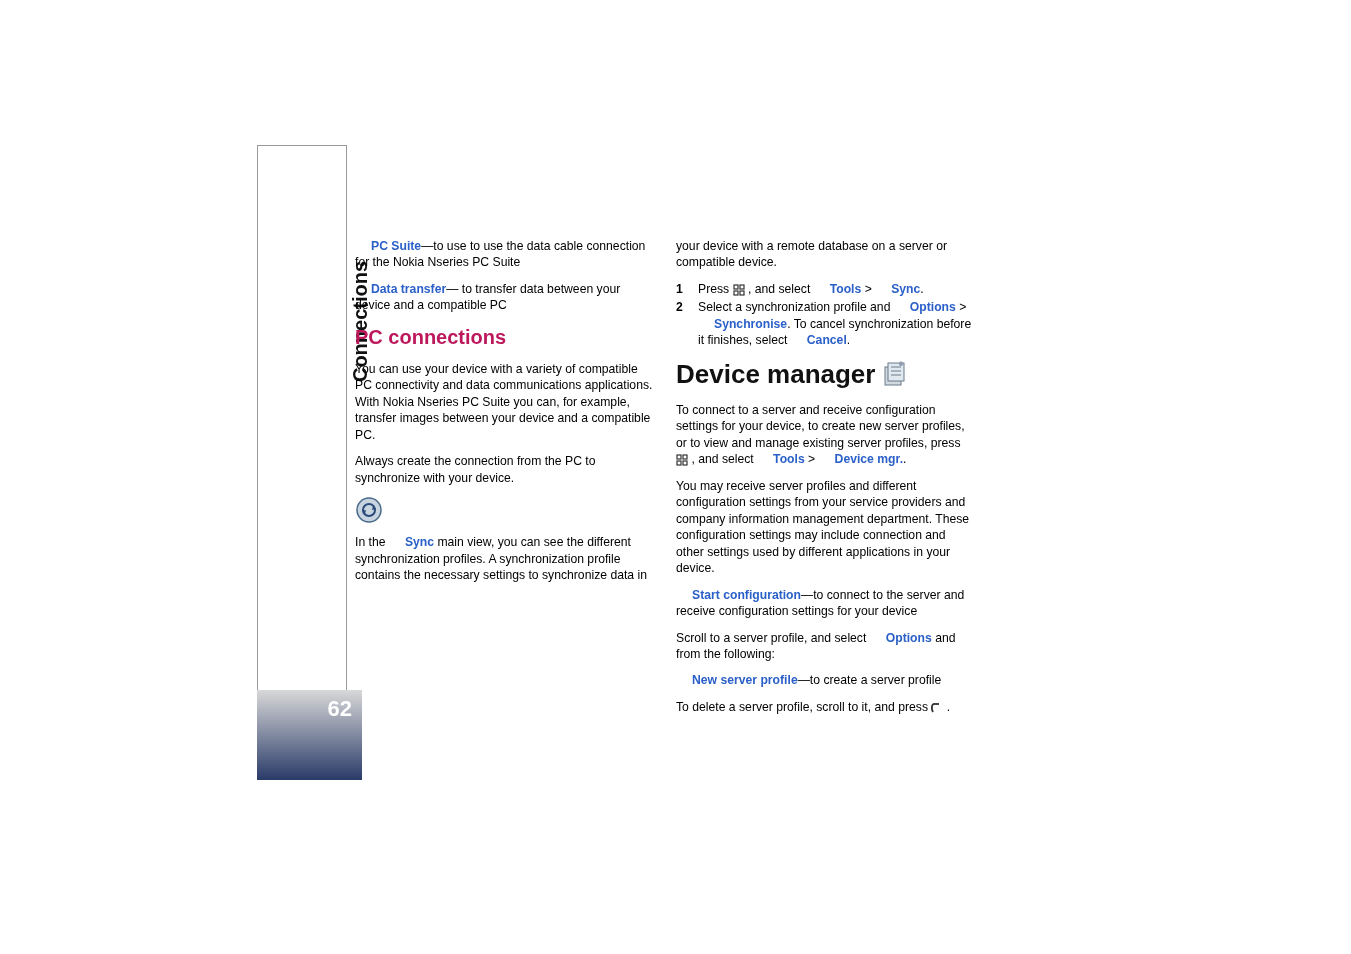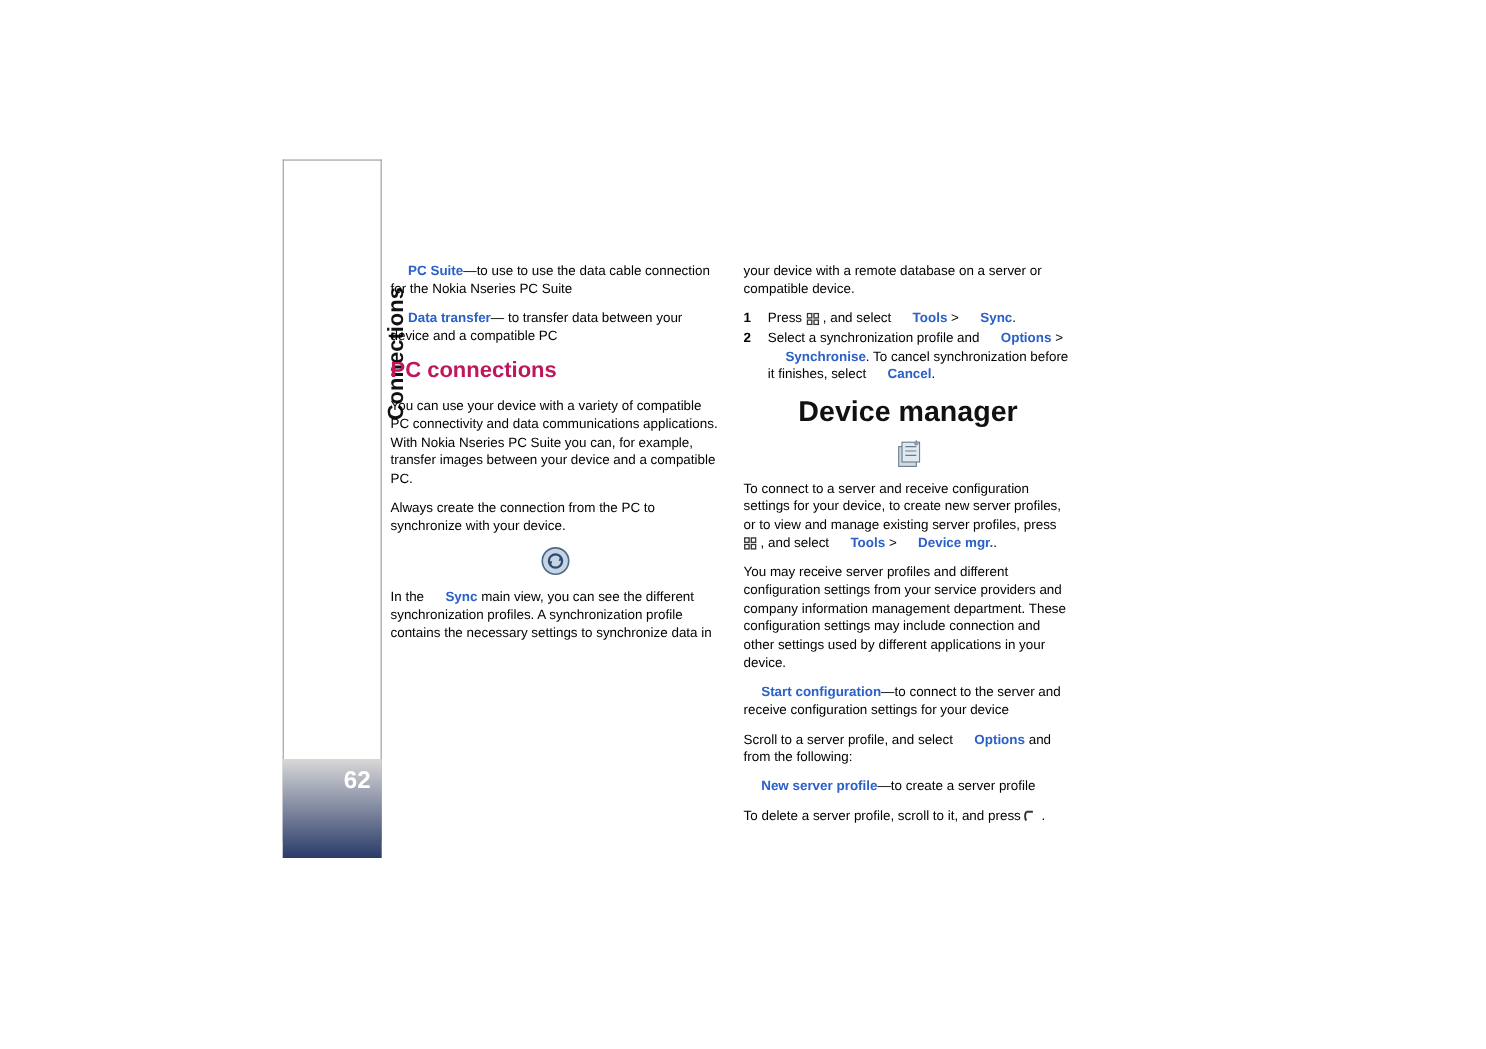--- a/index.html
+++ b/index.html
@@ -28,21 +28,21 @@
     transform: rotate(-90deg);
     transform-origin: center;
     font-size: 20px;
     font-weight: bold;
     color: #111;
   }
   .page-number-box {
     position: absolute;
     left: 257px;
     top: 690px;
-    width: 90px;
+    width: 105px;
     height: 90px;
     background: linear-gradient(to bottom, #d8d8d8 0%, #2a3b69 100%);
     color: #fff;
     display: flex;
     align-items: flex-start;
     justify-content: flex-end;
     padding: 6px 10px;
     font-size: 22px;
     font-weight: bold;
   }
@@ -70,21 +70,20 @@
     color: #be185d;
   }
   h1.h-sync, h1.h-dev {
     font-size: 26px;
     font-weight: bold;
     color: #111;
     margin: 8px 0 10px 0;
     display: flex;
     align-items: center;
     gap: 8px;
-    flex-direction: column;
   }
   .list-item {
     display: flex;
     gap: 10px;
     margin-bottom: 2px;
   }
   .list-num { font-weight: bold; min-width: 12px; }
   .icon-menu {
     display: inline-block;
     width: 12px;

